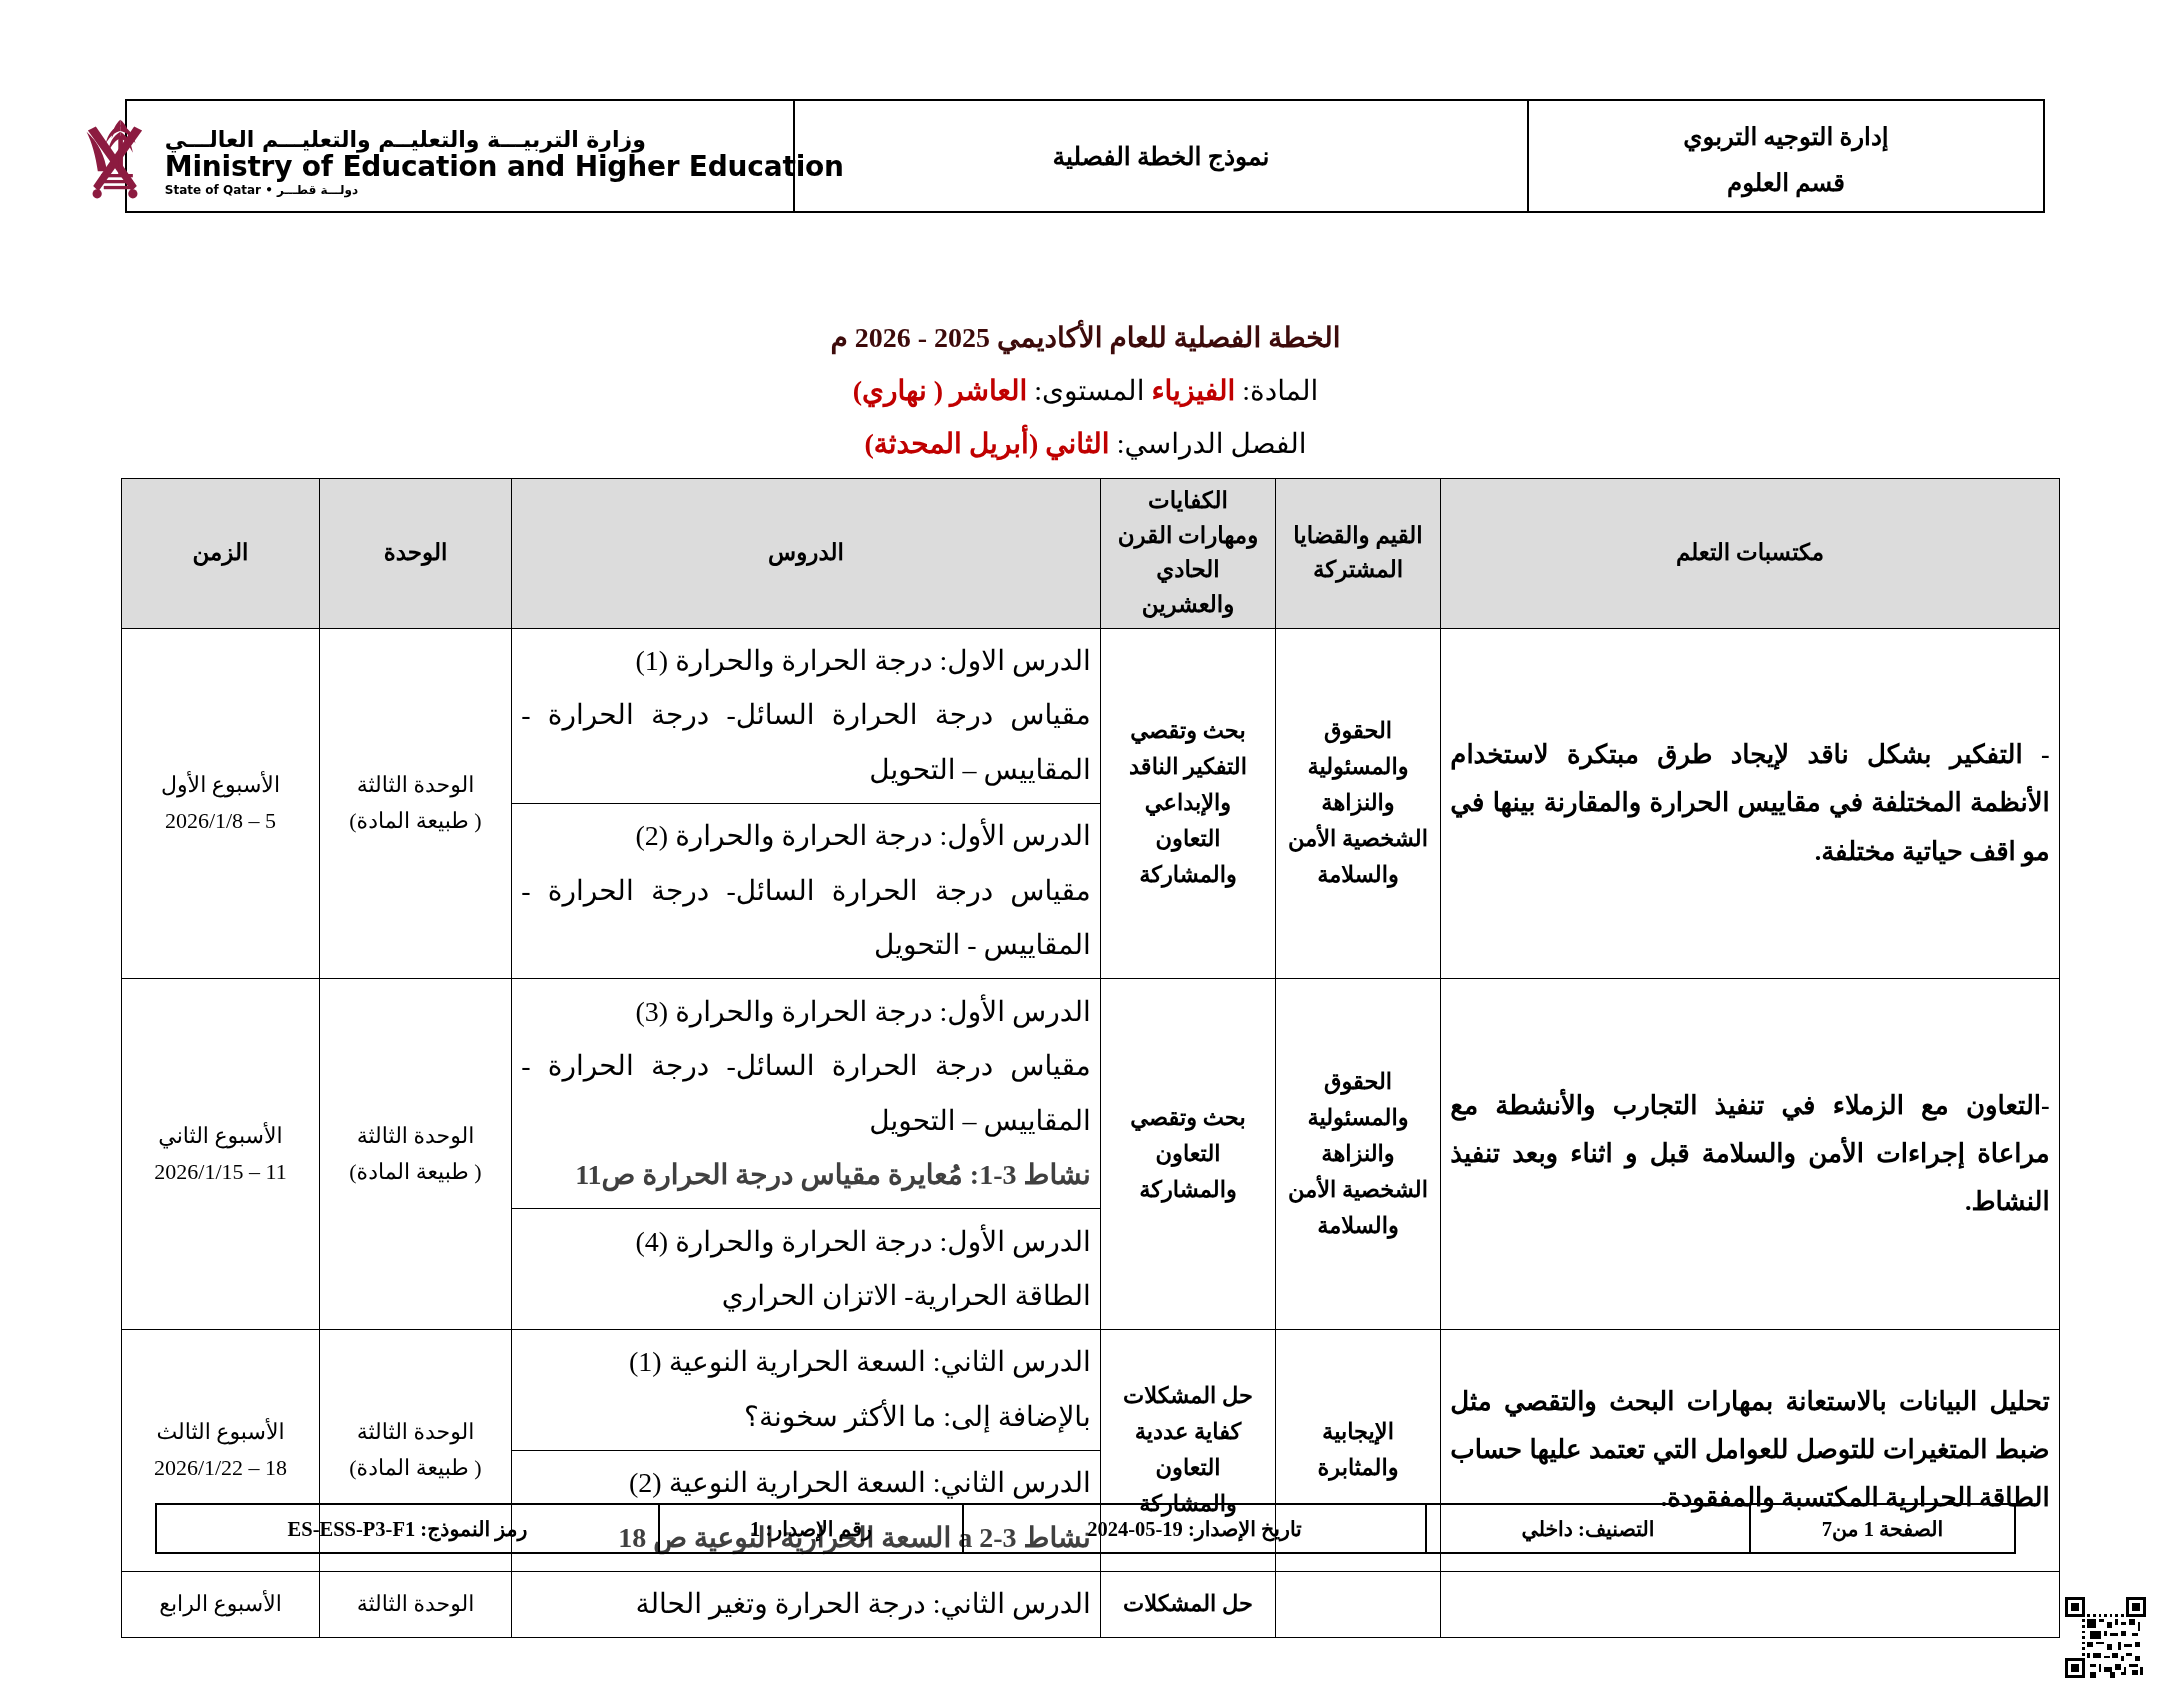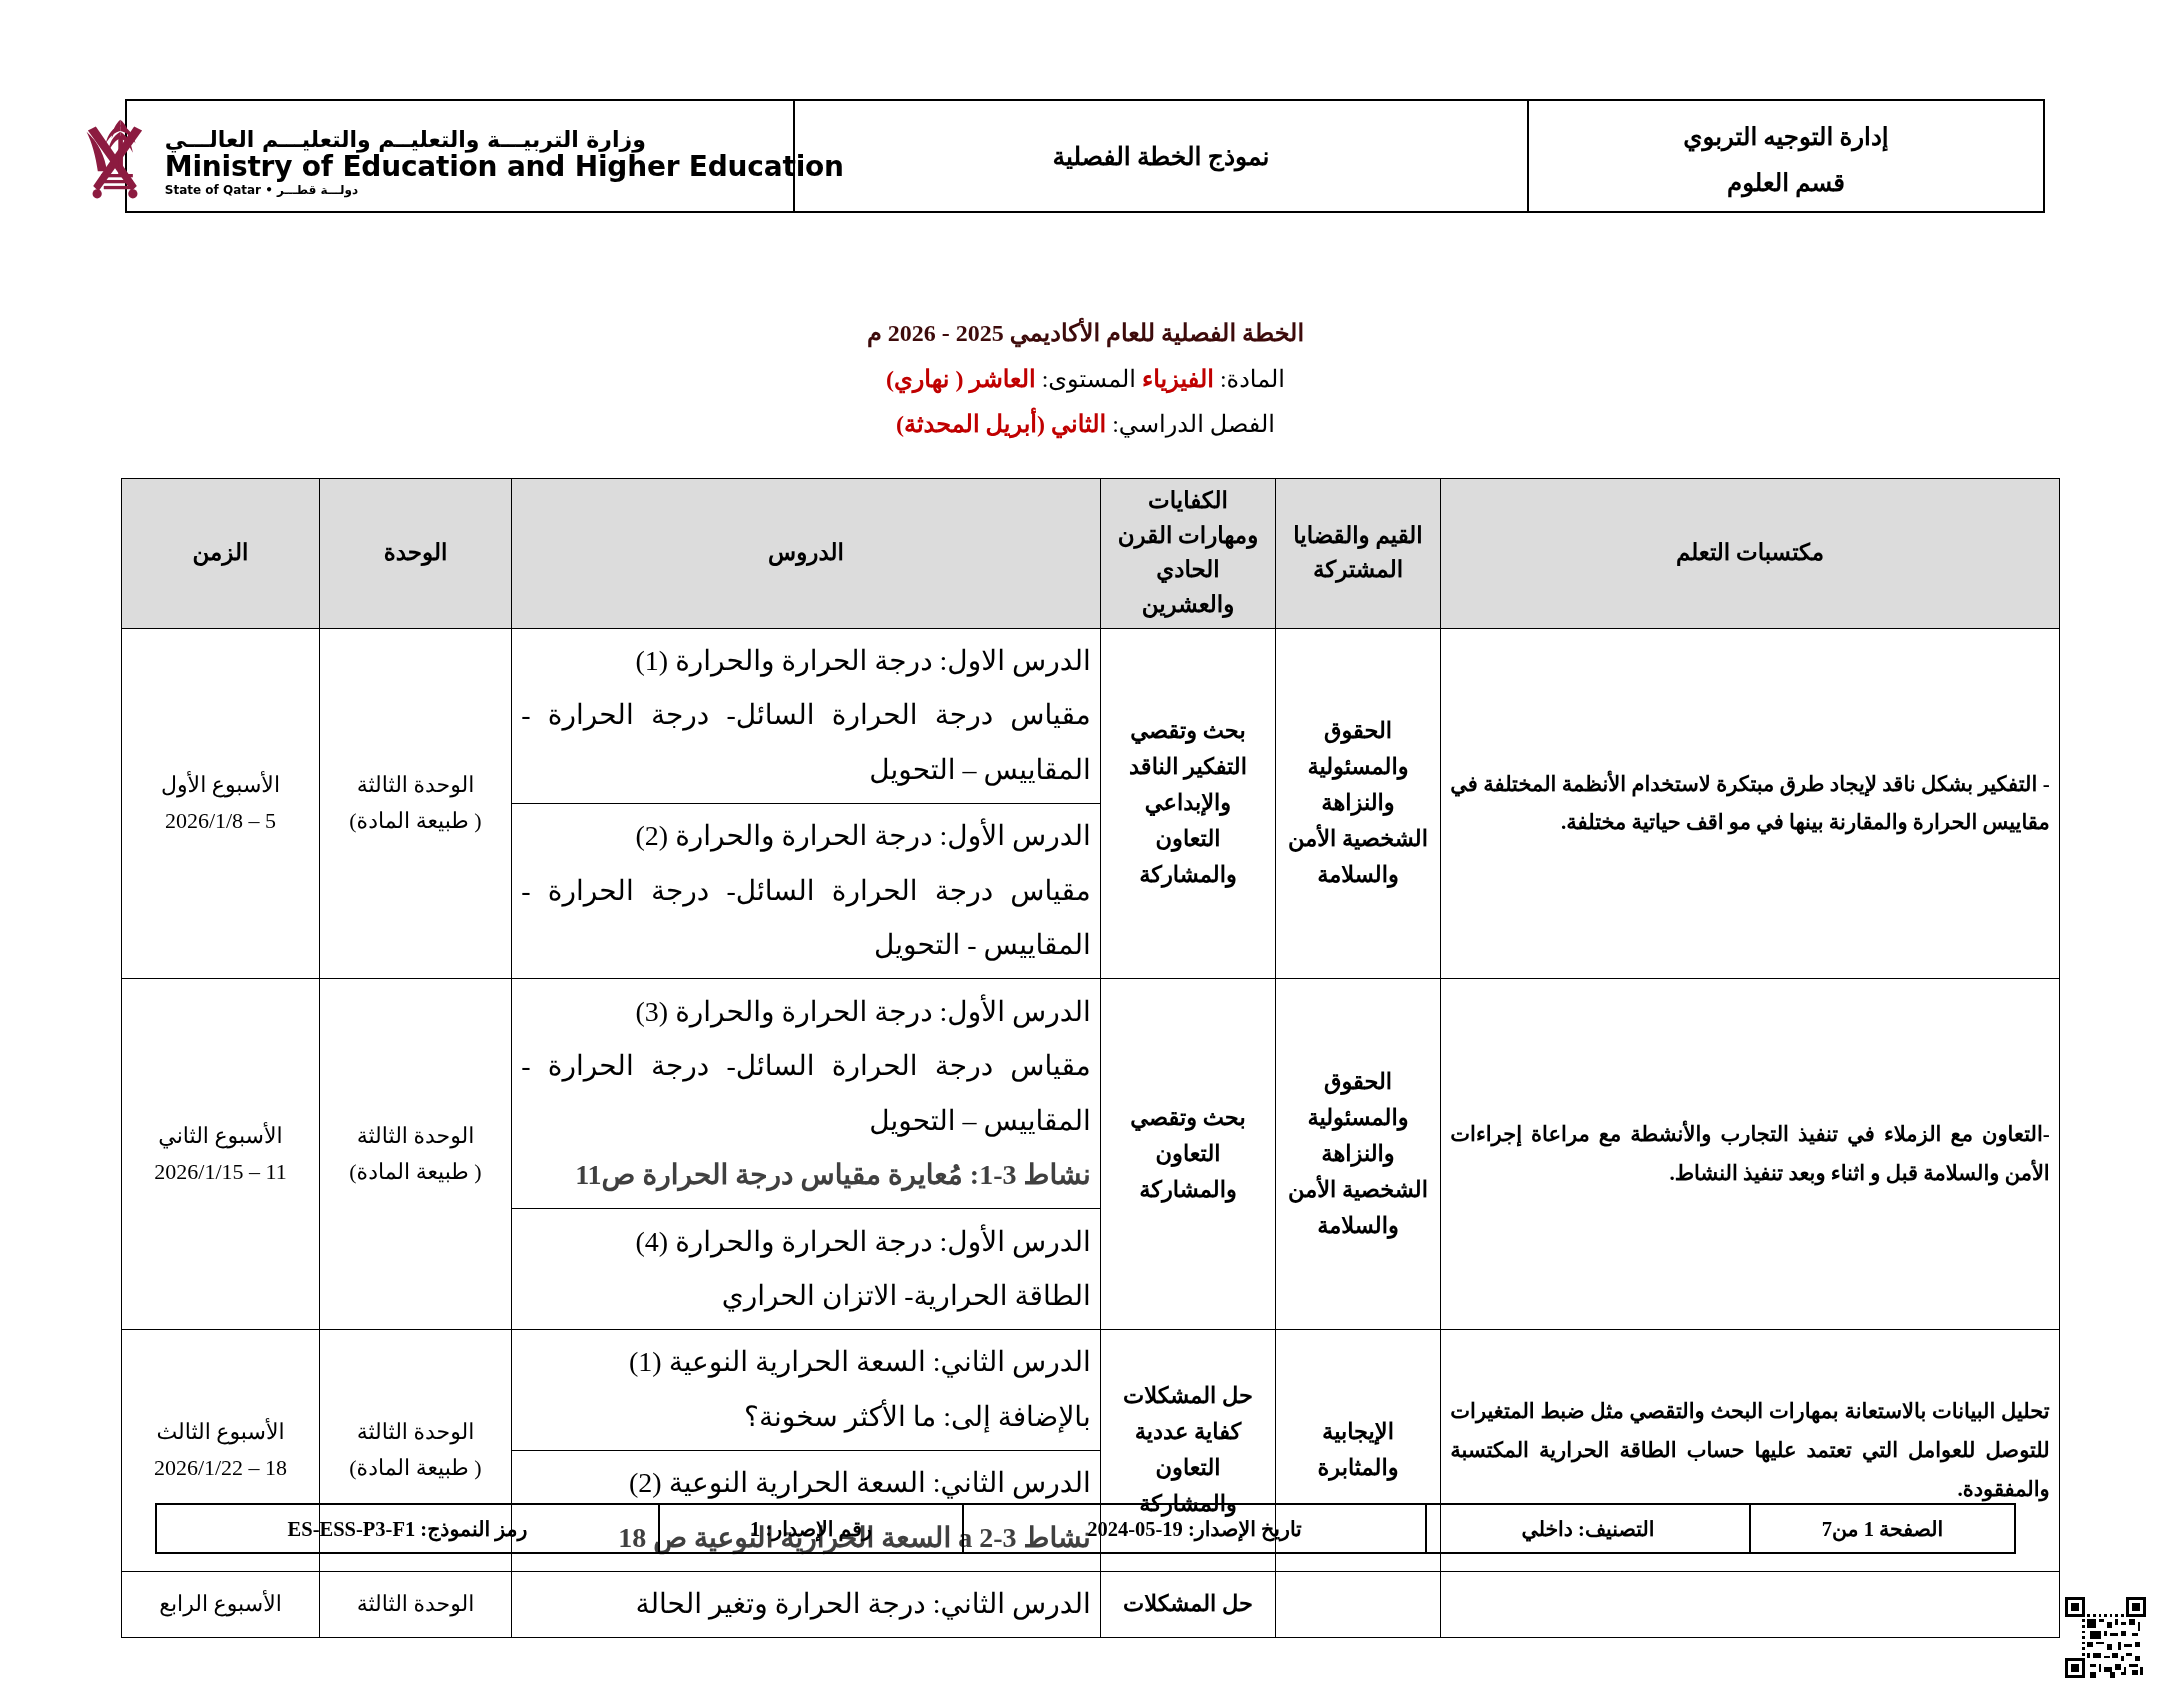--- a/index.html
+++ b/index.html
@@ -102,21 +102,21 @@
   .title-block {
     position: absolute;
     top: 311px;
     right: 138px;
     width: 1919px;
     text-align: center;
     line-height: 1.9;
   }
   .title-line {
     font-weight: bold;
-    font-size: 24px;
+    font-size: 28px;
     white-space: nowrap;
   }
   .t-dark   { color: #3d0b0b; }
   .t-red    { color: #c00000; }
   .t-black  { color: #000000; font-weight: normal; }
 
   
   .plan-table {
     position: absolute;
     top: 478px;
@@ -155,21 +155,21 @@
   }
   .cell-center-reg {
     text-align: center;
     font-size: 22px;
     font-weight: normal;
     line-height: 1.65;
   }
   .cell-just {
     text-align: justify;
     text-align-last: right;
-    font-size: 21px;
+    font-size: 26px;
     font-weight: bold;
     line-height: 1.85;
   }
   .lesson-cell {
     text-align: justify;
     text-align-last: right;
     font-size: 28px;
     line-height: 1.95;
     font-weight: normal;
     margin-top: 24px;

